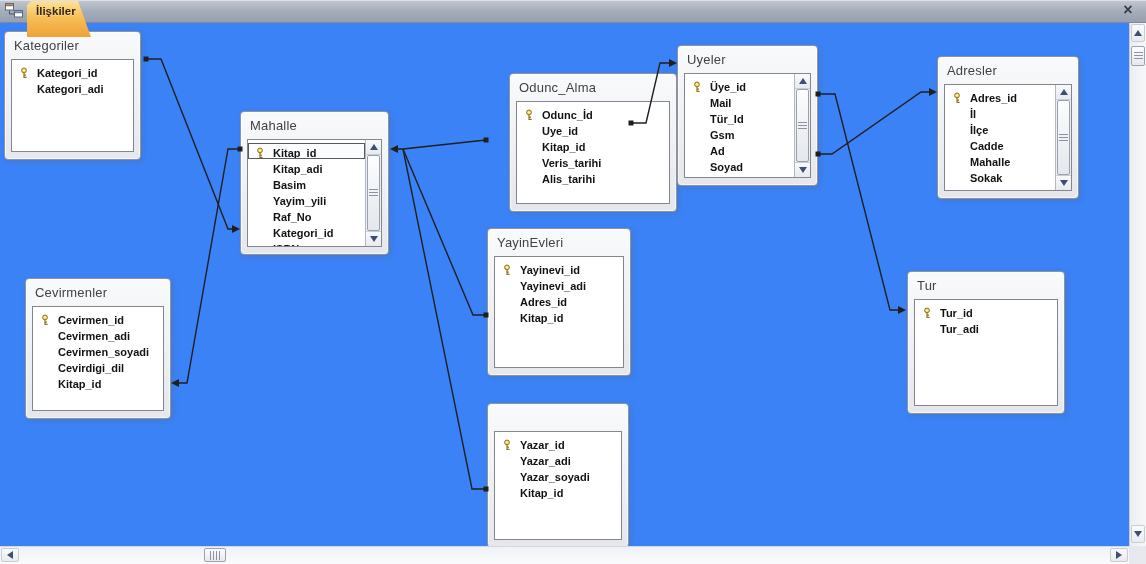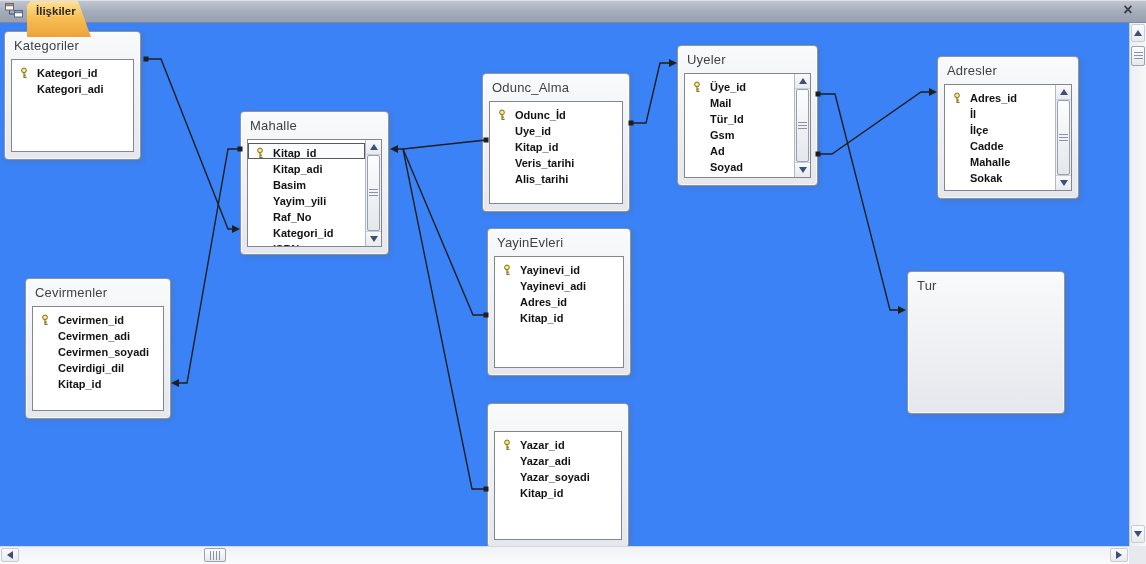--- a/index.html
+++ b/index.html
@@ -270,21 +270,21 @@
         <div class="fld">
           <span class="keyc"></span>
           <span class="flbl">Cevirdigi_dil</span>
         </div>
         <div class="fld">
           <span class="keyc"></span>
           <span class="flbl">Kitap_id</span>
         </div>
       </div>
     </div>
-    <div class="tbl" style="left: 482px; top: 51px; width: 148px; height: 139px;">
+    <div class="tbl" style="left: 509px; top: 51px; width: 168px; height: 139px;">
       <div class="tbl-hd">Odunc_Alma</div>
       <div class="tbl-bd">
         <div class="fld">
           <span class="keyc">
             <svg width="12" height="12" viewBox="0 0 12 12">
               <circle cx="6" cy="3.4" r="2.4" fill="#f2dc6a" stroke="#8e7318" stroke-width="1"></circle>
               <circle cx="6" cy="3.2" r="0.8" fill="#fffbe8" stroke="none"></circle>
               <path d="M6 5.8 V11 M6 8.2 H8 M6 10.4 H8.6" stroke="#8e7318" stroke-width="1.2" fill="none"></path>
             </svg>
           </span>
@@ -456,20 +456,36 @@
         <div class="sb-thumb">
           <i class="grip-h"></i>
         </div>
         <div class="sb-btn dn">
           <i class="tri down"></i>
         </div>
       </div>
     </div>
     <div class="tbl" style="left: 907px; top: 249px; width: 158px; height: 143px;">
       <div class="tbl-hd">Tur</div>
+      <div class="tbl-bd">
+        <div class="fld">
+          <span class="keyc">
+            <svg width="12" height="12" viewBox="0 0 12 12">
+              <circle cx="6" cy="3.4" r="2.4" fill="#f2dc6a" stroke="#8e7318" stroke-width="1"></circle>
+              <circle cx="6" cy="3.2" r="0.8" fill="#fffbe8" stroke="none"></circle>
+              <path d="M6 5.8 V11 M6 8.2 H8 M6 10.4 H8.6" stroke="#8e7318" stroke-width="1.2" fill="none"></path>
+            </svg>
+          </span>
+          <span class="flbl">Tur_id</span>
+        </div>
+        <div class="fld">
+          <span class="keyc"></span>
+          <span class="flbl">Tur_adi</span>
+        </div>
+      </div>
     </div>
   </div>
 
 <div class="win-sb-v">
   <div class="wbtn top">
     <i class="tri up"></i>
   </div>
   <div class="wthumb">
     <i class="grip-h"></i>
   </div>

